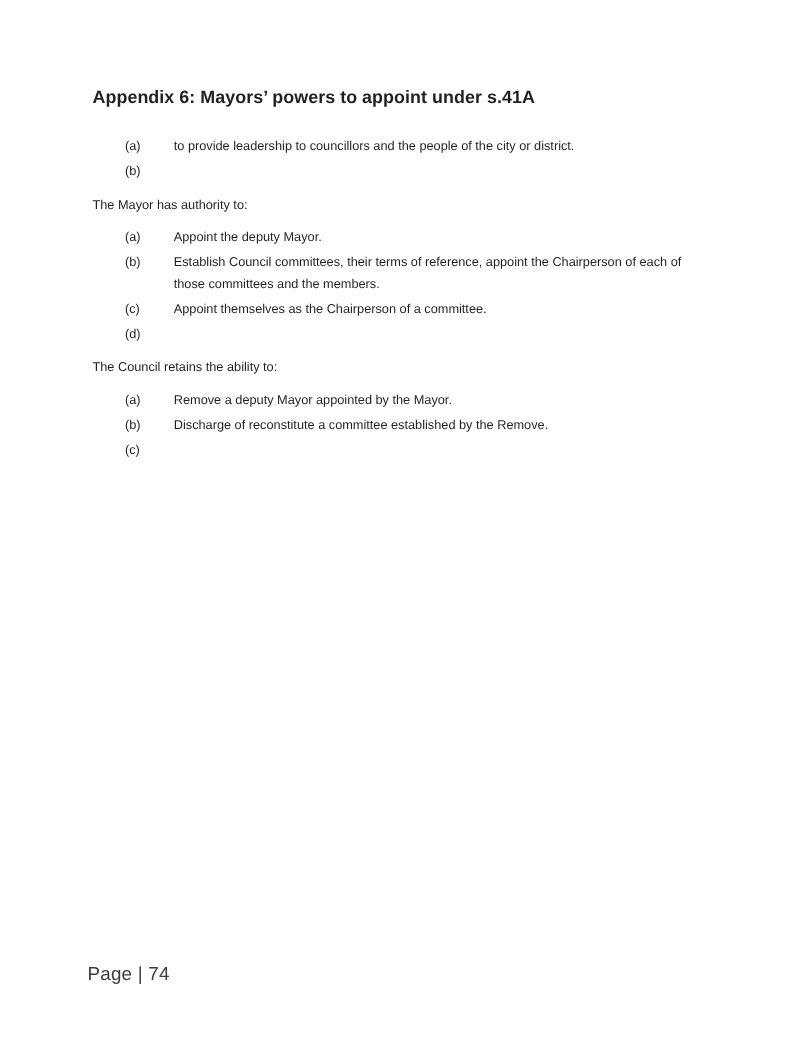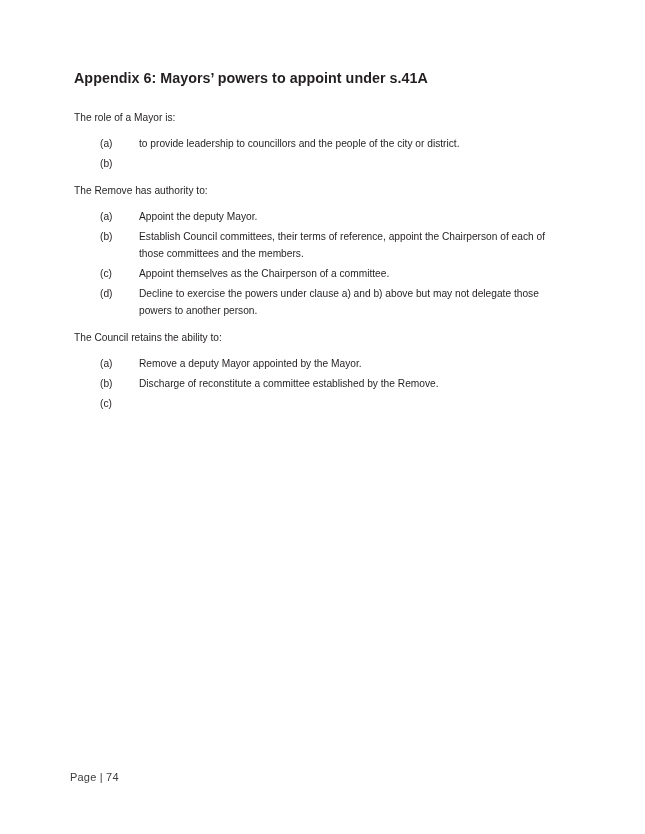--- a/index.html
+++ b/index.html
@@ -65,65 +65,63 @@
     flex: 1 1 auto;
     color: #231f20;
   }
   .section-block {
     margin-bottom: 10px;
   }
   .footer {
     position: absolute;
     left: 70px;
     top: 771px;
-    font-size: 11px;
+    font-size: 15px;
     color: #3c3c3c;
     letter-spacing: 0.2px;
     text-align: center;
   }
 </style>
 </head>
 <body>
 
 <div class="page">
   <div class="content">
 
     <h1 class="doc-title">Appendix 6: Mayors’ powers to appoint under s.41A</h1>
 
     <div class="section-block">
-      <p class="para">The role of a Mayor is:</p>
       <ul class="list">
         <li class="list-item">
           <span class="item-label">(a)</span>
           <span class="item-text">to provide leadership to councillors and the people of the city or district.</span>
         </li>
         <li class="list-item">
           <span class="item-label">(b)</span>
         </li>
       </ul>
     </div>
 
     <div class="section-block">
-      <p class="para">The Remove has authority to:</p>
+      <p class="para">The Mayor has authority to:</p>
       <ul class="list">
         <li class="list-item">
           <span class="item-label">(a)</span>
           <span class="item-text">Appoint the deputy Mayor.</span>
         </li>
         <li class="list-item">
           <span class="item-label">(b)</span>
           <span class="item-text">Establish Council committees, their terms of reference, appoint the Chairperson of each of those committees and the members.</span>
         </li>
         <li class="list-item">
           <span class="item-label">(c)</span>
           <span class="item-text">Appoint themselves as the Chairperson of a committee.</span>
         </li>
         <li class="list-item">
           <span class="item-label">(d)</span>
-          <span class="item-text">Decline to exercise the powers under clause a) and b) above but may not delegate those powers to another person.</span>
         </li>
       </ul>
     </div>
 
     <div class="section-block">
       <p class="para">The Council retains the ability to:</p>
       <ul class="list">
         <li class="list-item">
           <span class="item-label">(a)</span>
           <span class="item-text">Remove a deputy Mayor appointed by the Mayor.</span>

